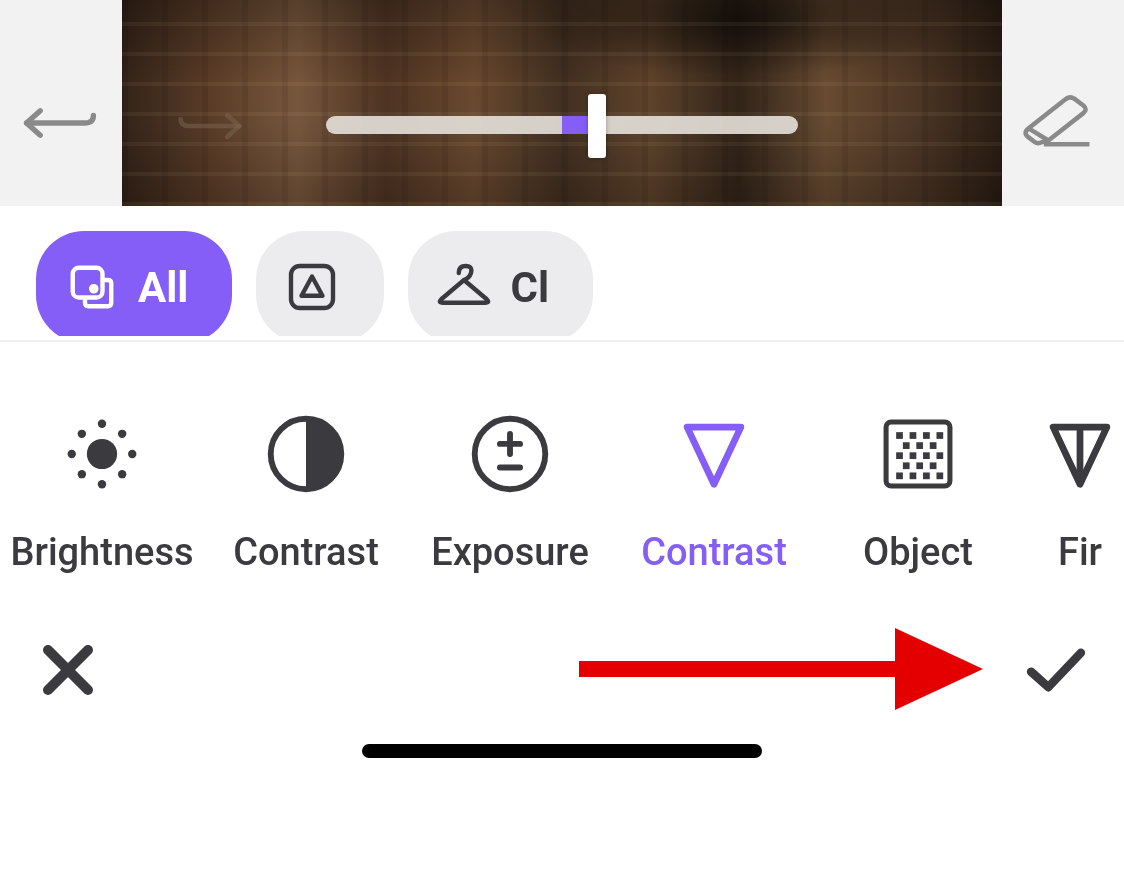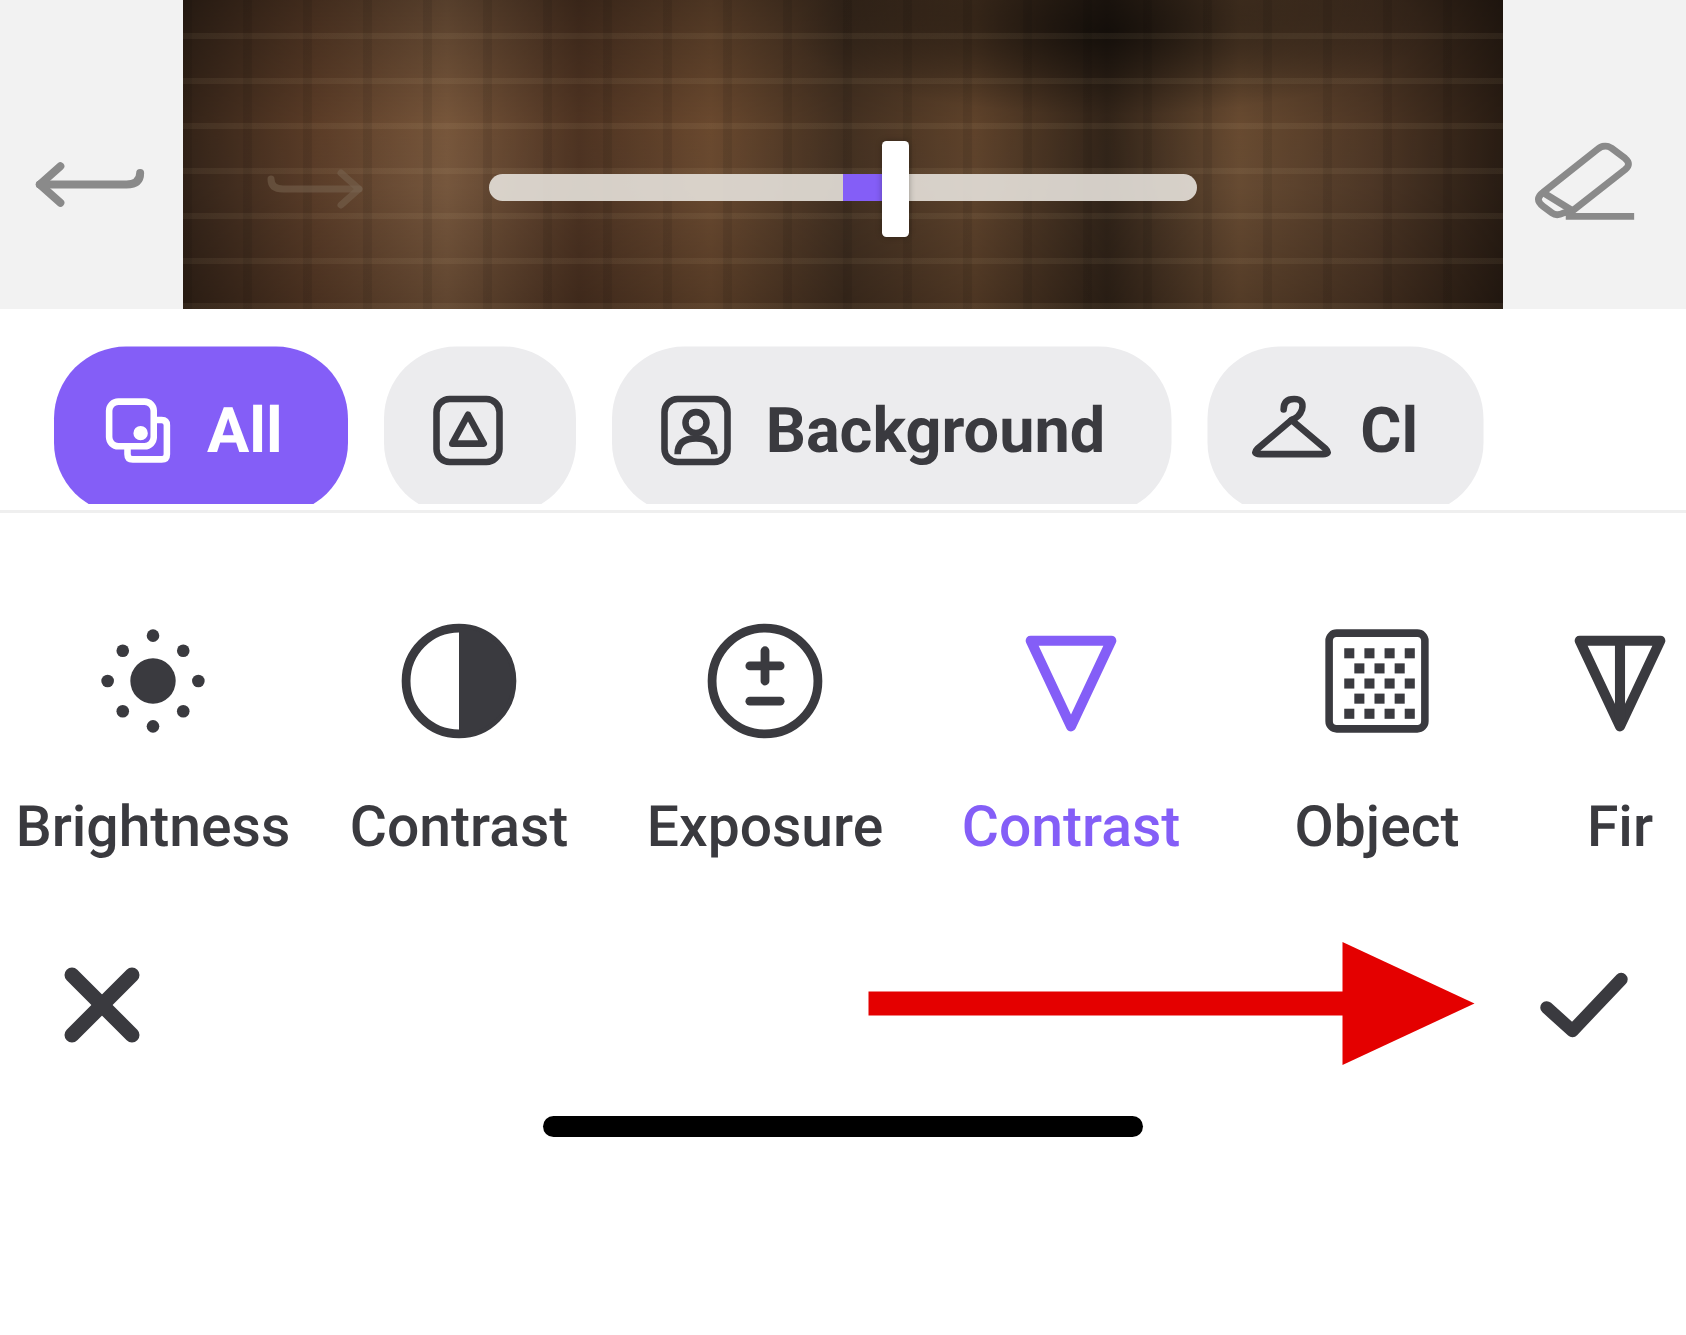--- a/index.html
+++ b/index.html
@@ -247,30 +247,20 @@
 
   <div class="chip">
     <span class="chip-icon">
       <svg viewBox="0 0 64 64" fill="none" stroke="#3a3a3f" stroke-width="5" stroke-linejoin="round">
         <rect x="8" y="8" width="48" height="48" rx="10"></rect>
         <path d="M32 20 L44 42 H20 Z"></path>
       </svg>
     </span>
   </div>
 
-  <div class="chip">
-    <span class="chip-icon">
-      <svg viewBox="0 0 64 64" fill="none" stroke="#3a3a3f" stroke-width="5" stroke-linejoin="round">
-        <rect x="8" y="8" width="48" height="48" rx="10"></rect>
-        <circle cx="32" cy="26" r="8"></circle>
-        <path d="M18 50 Q18 38 32 38 Q46 38 46 50"></path>
-      </svg>
-    </span>
-    <span>Background</span>
-  </div>
 
   <div class="chip">
     <span class="chip-icon">
       <svg viewBox="0 0 64 64" fill="none" stroke="#3a3a3f" stroke-width="5" stroke-linecap="round" stroke-linejoin="round">
         <path d="M26 16 Q26 8 34 8 Q42 8 40 16 Q38 22 32 24"></path>
         <path d="M32 24 L6 46 Q2 50 8 50 H56 Q62 50 58 46 Z"></path>
       </svg>
     </span>
     <span>Cl</span>
   </div>

